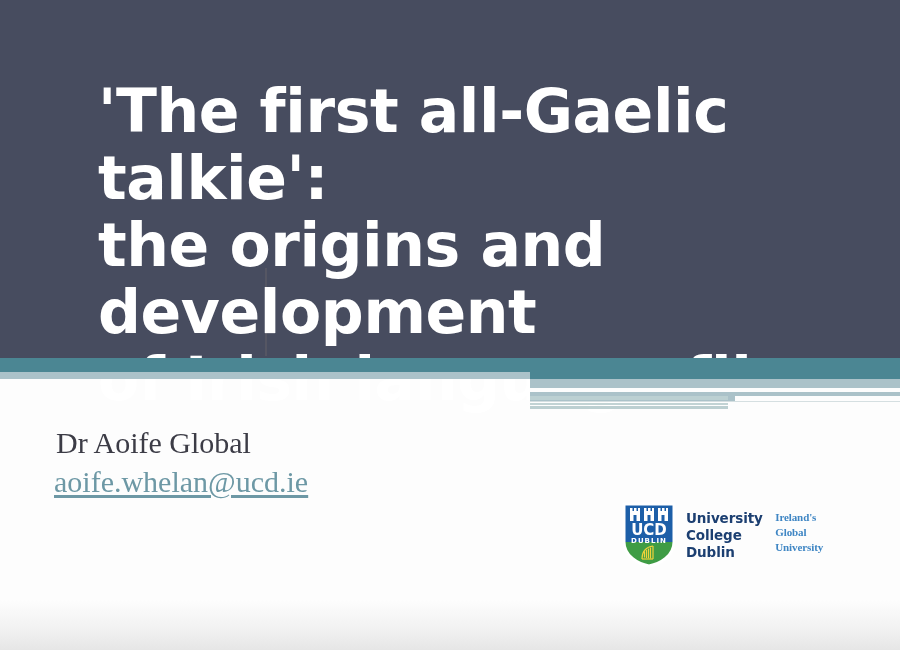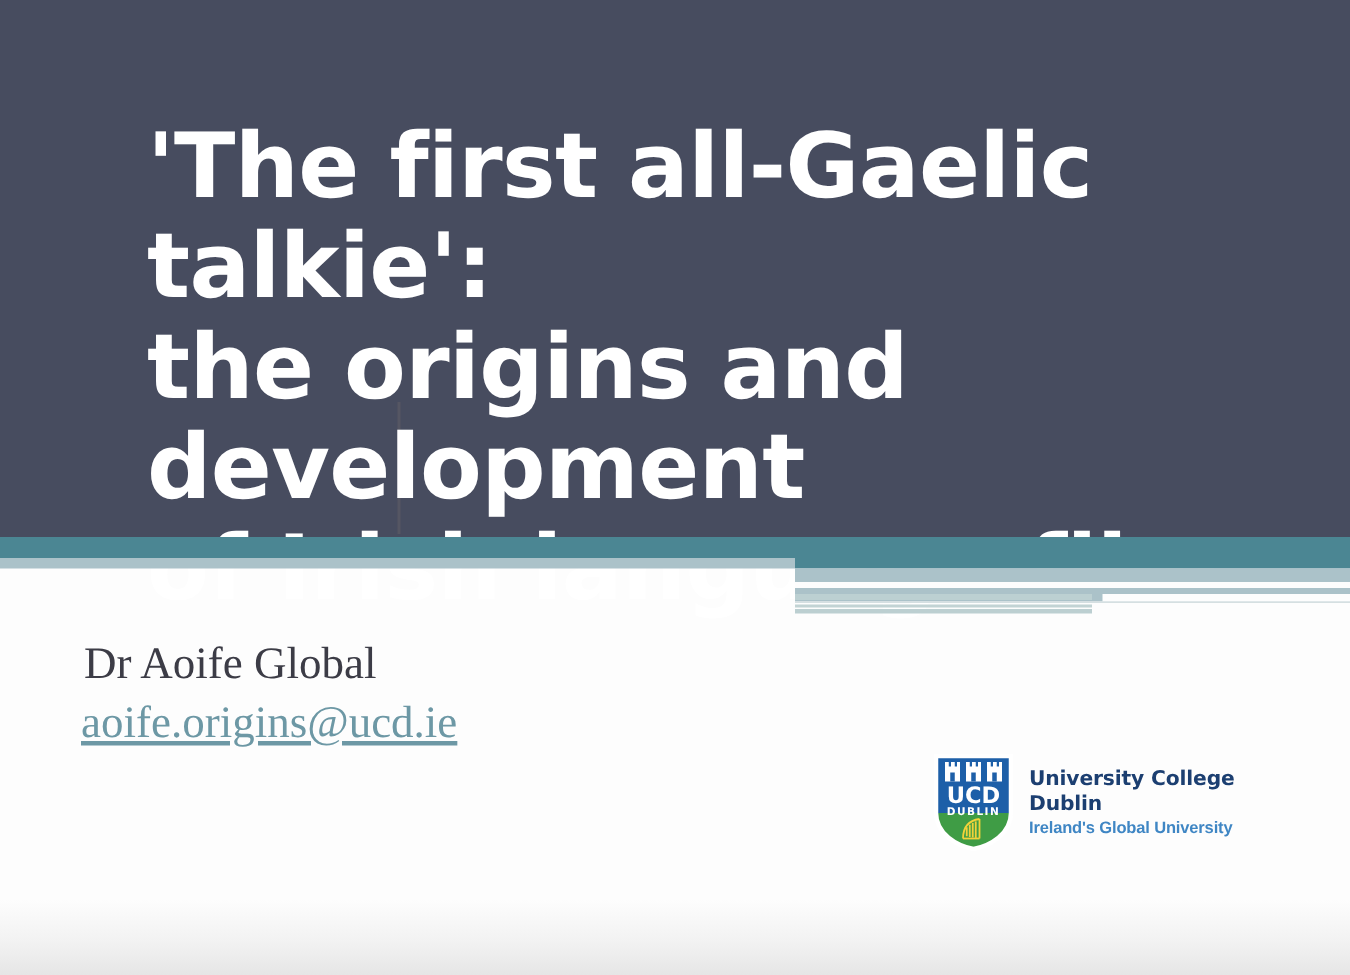--- a/index.html
+++ b/index.html
@@ -171,34 +171,34 @@
     align-items: center;
   }
   .ucd-shield {
     width: 54px;
     height: 66px;
     flex: 0 0 auto;
   }
   .ucd-words {
     margin-left: 10px;
     display: flex;
-    flex-direction: column;
+    flex-direction: row;
     justify-content: center;
   }
   .ucd-name {
     color: #1c3f71;
     font-family: "DejaVu Sans", sans-serif;
     font-size: 13.5px;
     font-weight: bold;
     letter-spacing: -0.1px;
     line-height: 17px;
   }
   .ucd-tagline {
     color: #3f86c4;
-    font-family: Liberation Sans, sans-serif;
+    font-family: Liberation Serif, serif;
     font-size: 11px;
     font-weight: bold;
     letter-spacing: -0.1px;
     line-height: 15px;
   }
 
   
   .bottom-fade {
     position: absolute;
     left: 0;
@@ -227,21 +227,21 @@
   <div class="stripe s-row1"></div>
   <div class="s-row1-gap"></div>
   <div class="stripe s-row3"></div>
   <div class="s-row3-gap"></div>
   <div class="stripe s-hair"></div>
   <div class="stripe s-thin1"></div>
   <div class="stripe s-thin2"></div>
   <div class="stripe s-thin3"></div>
 
   <div class="author">Dr Aoife Global</div>
-  <a class="email-link" href="#">aoife.origins@ucd.ie</a>
+  <a class="email-link" href="#">aoife.whelan@ucd.ie</a>
 
   <div class="ucd-logo">
     <svg class="ucd-shield" viewBox="0 0 54 66">
       <path d="M2 2 H52 V40 C52 54 38 62 27 64 C16 62 2 54 2 40 Z" fill="#1d5fa8"></path>
       <path d="M2 40 C2 54 16 62 27 64 C38 62 52 54 52 40 Z" fill="#3f9c45"></path>
       <path d="M2 2 H52 V40 C52 54 38 62 27 64 C16 62 2 54 2 40 Z" fill="none" stroke="#ffffff" stroke-width="3"></path>
 
       <g fill="#ffffff">
         <rect x="8" y="9" width="10" height="10"></rect>
         <rect x="8" y="6" width="2.5" height="4"></rect>

